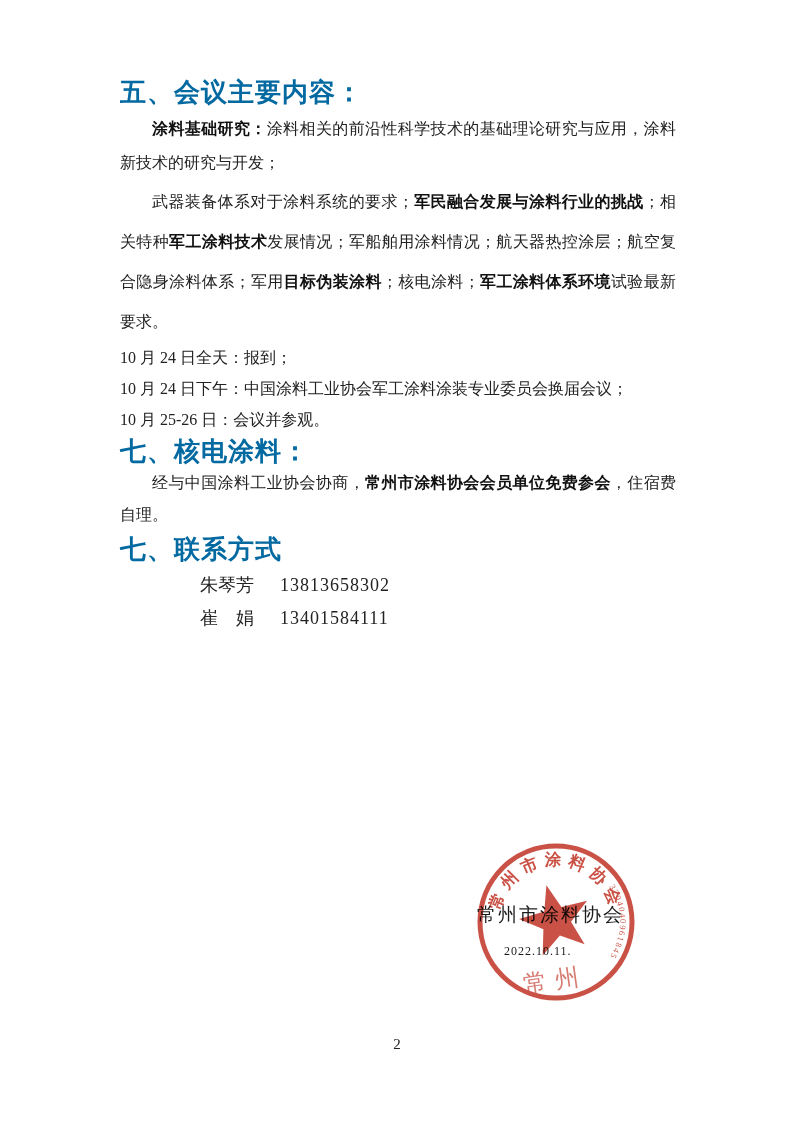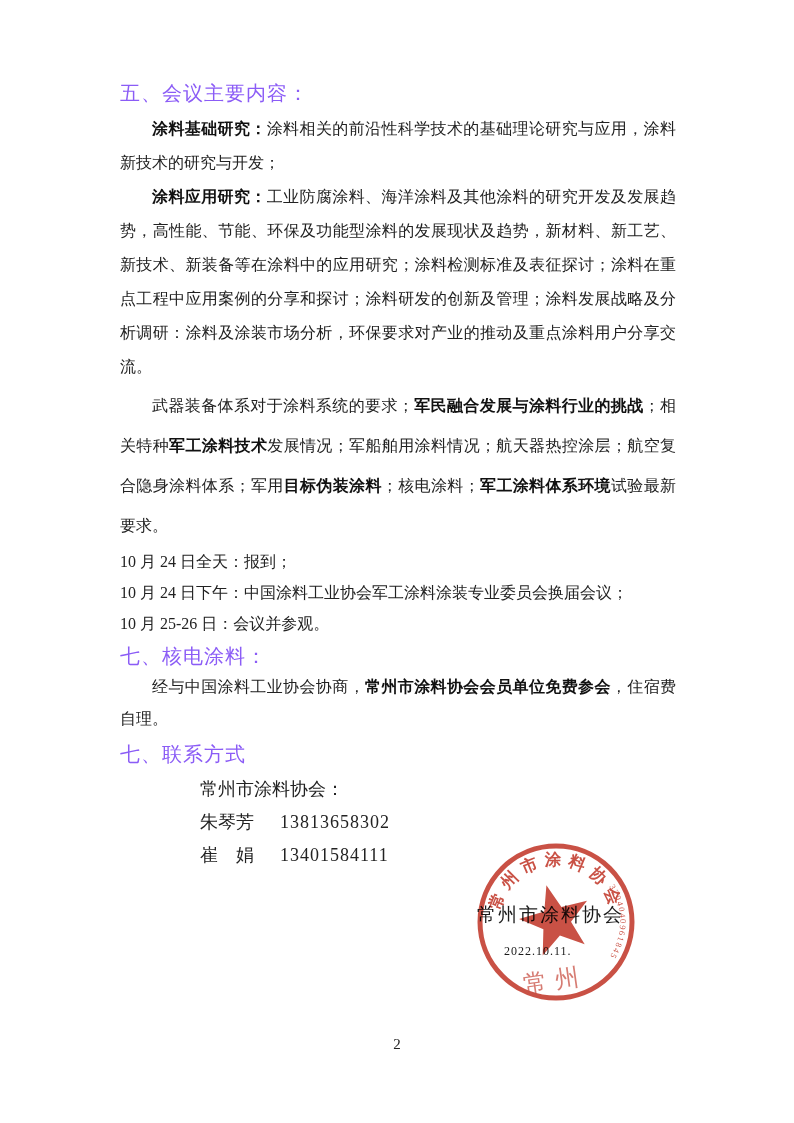--- a/index.html
+++ b/index.html
@@ -10,22 +10,22 @@
     background:#ffffff;
     font-family:"Liberation Serif","DejaVu Serif",serif;
     color:#1c1c1c;
     overflow:hidden;
   }
   .content{
     position:absolute;
     left:120px;top:80px;width:556px;
   }
   h2.sec{
-    font-size:20px;line-height:26px;font-weight:normal;
-    margin:0 0 6px 0;color:#8b5cf6;
+    font-size:26px;line-height:26px;font-weight:bold;
+    margin:0 0 6px 0;color:#0369a1;
     letter-spacing:1px;
   }
   h2.sec2{margin-top:2px;margin-bottom:4px;}
   h2.sec3{margin-top:4px;margin-bottom:2px;}
   h2.sec4{margin-top:6px;margin-bottom:6px;}
   p.body{
     font-size:16px;line-height:34px;margin:0;
     text-align:justify;text-justify:inter-ideograph;
     text-indent:2em;color:#222;
   }
@@ -71,33 +71,31 @@
 </head>
 <body>
 
 <div class="page">
   <div class="content">
 
     <h2 class="sec">五、会议主要内容：</h2>
 
     <p class="body p1"><b class="lead">涂料基础研究：</b><span>涂料相关的前沿性科学技术的基础理论研究与应用，涂料新技术的研究与开发；</span></p>
 
-    <p class="body"><b class="lead">涂料应用研究：</b><span>工业防腐涂料、海洋涂料及其他涂料的研究开发及发展趋势，高性能、节能、环保及功能型涂料的发展现状及趋势，新材料、新工艺、新技术、新装备等在涂料中的应用研究；涂料检测标准及表征探讨；涂料在重点工程中应用案例的分享和探讨；涂料研发的创新及管理；涂料发展战略及分析调研：涂料及涂装市场分析，环保要求对产业的推动及重点涂料用户分享交流。</span></p>
 
     <p class="body p3"><span>武器装备体系对于涂料系统的要求；</span><span style="font-weight: bold; color: rgb(17, 17, 17);">军民融合发展与涂料行业的挑战</span><span>；相关特种</span><span style="font-weight: bold; color: rgb(17, 17, 17);">军工涂料技术</span><span>发展情况；军船舶用涂料情况；航天器热控涂层；航空复合隐身涂料体系；军用</span><span style="font-weight: bold; color: rgb(17, 17, 17);">目标伪装涂料</span><span>；核电涂料；</span><span style="font-weight: bold; color: rgb(17, 17, 17);">军工涂料体系环境</span><span>试验最新要求。</span></p>
 
     <p class="agenda">10 月 24 日全天：报到；</p>
     <p class="agenda">10 月 24 日下午：中国涂料工业协会军工涂料涂装专业委员会换届会议；</p>
     <p class="agenda">10 月 25-26 日：会议并参观。</p>
 
     <h2 class="sec sec3">七、核电涂料：</h2>
     <p class="body fees"><span>经与中国涂料工业协会协商，</span><span style="font-weight: bold; color: rgb(17, 17, 17);">常州市涂料协会会员单位免费参会</span><span>，住宿费自理。</span></p>
 
     <h2 class="sec sec4">七、联系方式</h2>
-    <p class="contact-org">常州市涂料协会：</p>
 
     <div class="contact-row">
       <span class="cname">朱琴芳</span>
       <span class="cphone">13813658302</span>
       <span class="cnote"></span>
     </div>
     <div class="contact-row">
       <span class="cname">崔　娟</span>
       <span class="cphone">13401584111</span>
       <span class="cnote"></span>

